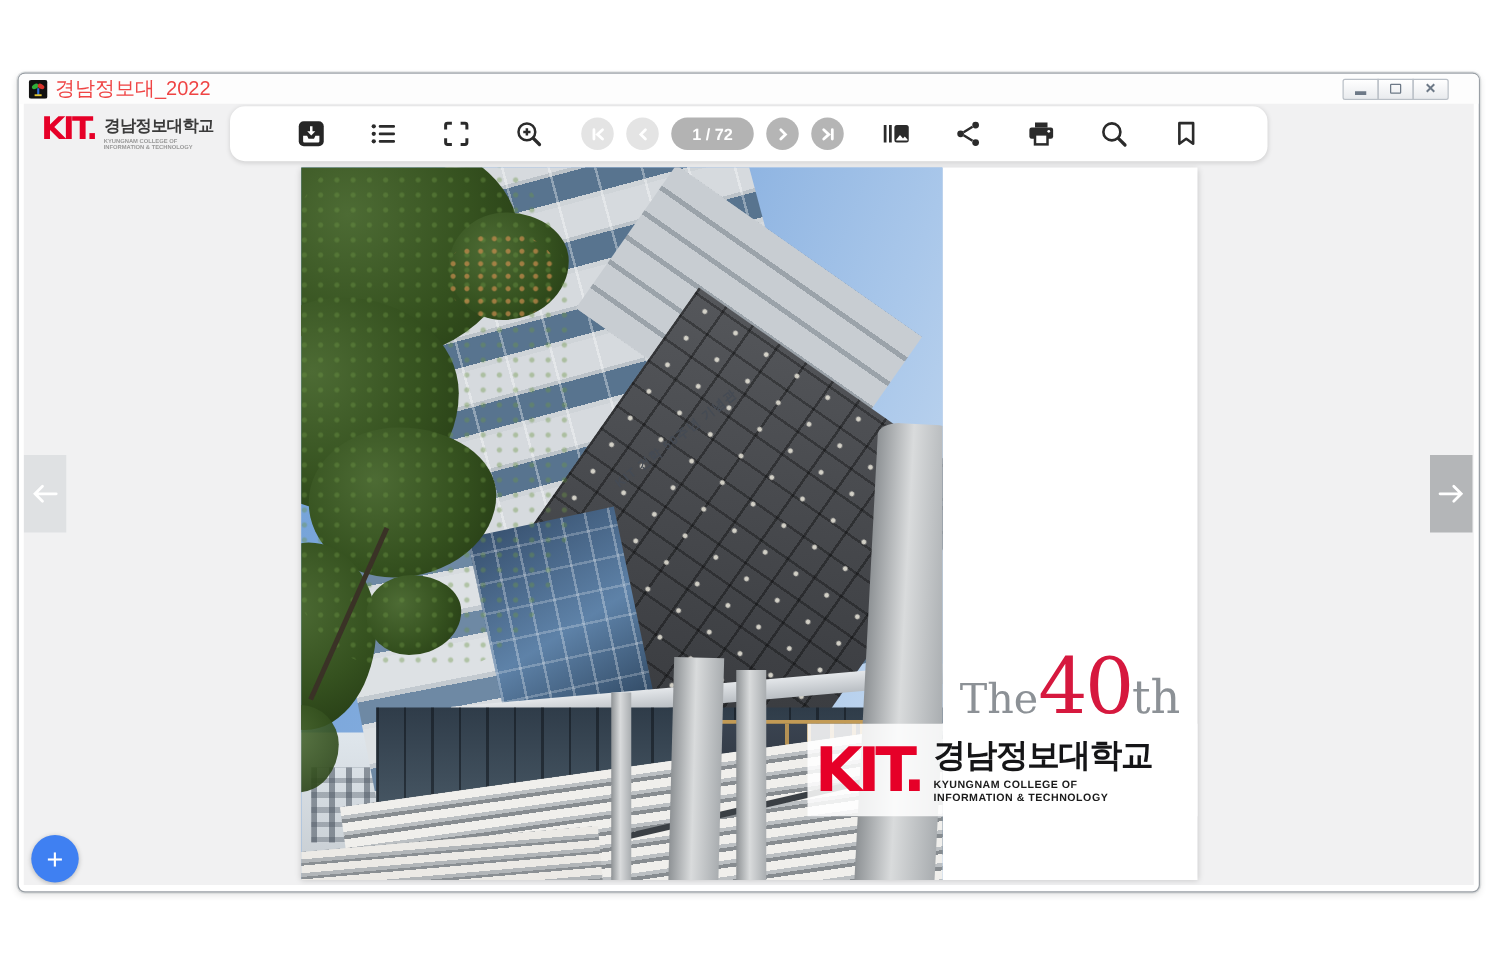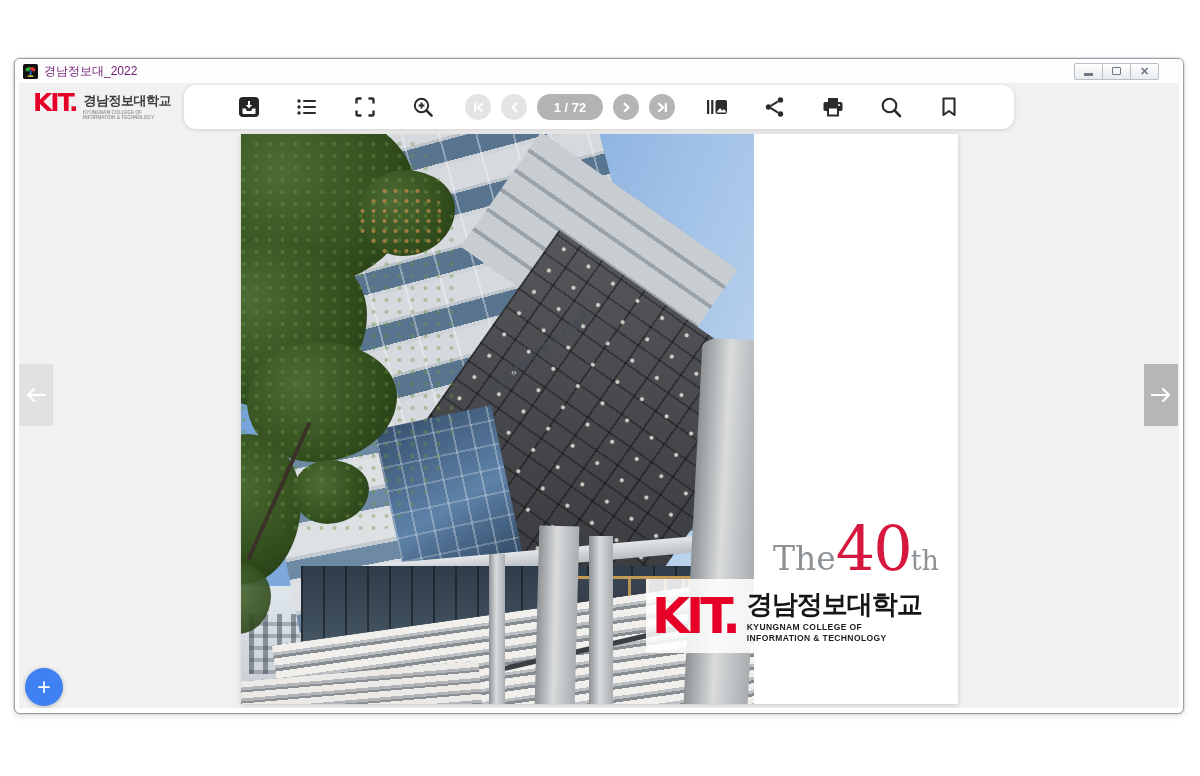--- a/index.html
+++ b/index.html
@@ -8,21 +8,21 @@
   *{box-sizing:border-box;}
 
   
   .window{position:absolute;left:14px;top:58px;width:1170px;height:656px;
     background:#fff;border:1px solid #9aa0a6;border-radius:6px;
     box-shadow:0 0 0 1px rgba(180,185,190,.35),0 2px 6px rgba(0,0,0,.12);overflow:hidden;}
 
   .titlebar{position:absolute;left:0;top:0;right:0;height:24px;background:#fdfdfd;
     display:flex;align-items:center;padding:0 6px;}
   .app-icon{width:15px;height:15px;margin:0 6px 0 2px;flex:0 0 auto;}
-  .title-text{font-size:12px;color:#701a75;}
+  .title-text{font-size:16px;color:#ef4444;}
   .win-controls{margin-left:auto;display:flex;margin-right:18px;}
   .win-btn{width:29px;height:17px;border:1px solid #b9bfc6;background:linear-gradient(#ffffff,#e9ebee);
     display:flex;align-items:center;justify-content:center;margin-left:-1px;color:#6d7987;
     font-size:10px;line-height:1;cursor:default;}
   .win-btn:first-child{border-radius:2px 0 0 2px;}
   .win-btn:last-child{border-radius:0 2px 2px 0;}
   .glyph-min{width:9px;height:3px;background:#6d7987;margin-top:6px;}
   .glyph-max{width:9px;height:8px;border:1.5px solid #6d7987;border-radius:1px;}
   .glyph-close{font-size:11px;font-weight:bold;color:#6d7987;}
 
@@ -160,21 +160,21 @@
 
   
   .sign{left:200px;top:210px;width:200px;transform:rotate(-38deg);
     font-size:10px;letter-spacing:1px;color:#454b54;font-weight:bold;white-space:nowrap;text-align:center;}
 
   
   .fifty{position:absolute;left:513px;top:378px;width:204px;text-align:center;
     font-family:"DejaVu Serif","Liberation Serif",serif;white-space:nowrap;}
   .fifty .w-the{font-size:33px;color:#8c9196;}
   .fifty .w-num{font-size:62px;color:#d6183e;letter-spacing:-2px;}
-  .fifty .w-th{font-size:27px;color:#8c9196;}
+  .fifty .w-th{font-size:37px;color:#8c9196;}
 
   
   .cover-brand{position:absolute;left:405px;top:445px;width:312px;height:74px;
     background:rgba(255,255,255,.86);display:flex;align-items:center;padding-left:6px;}
   .cb-logo{font-size:49px;font-weight:900;color:#e60028;letter-spacing:-4px;
     font-family:"DejaVu Sans",sans-serif;line-height:1;}
   .cb-names{margin-left:10px;margin-top:2px;}
   .cb-ko{font-size:26px;font-weight:bold;color:#151517;letter-spacing:-1px;line-height:1.1;}
   .cb-en{font-size:8.5px;font-weight:bold;color:#1b1b1b;letter-spacing:.4px;line-height:1.3;margin-top:3px;}
 </style>

